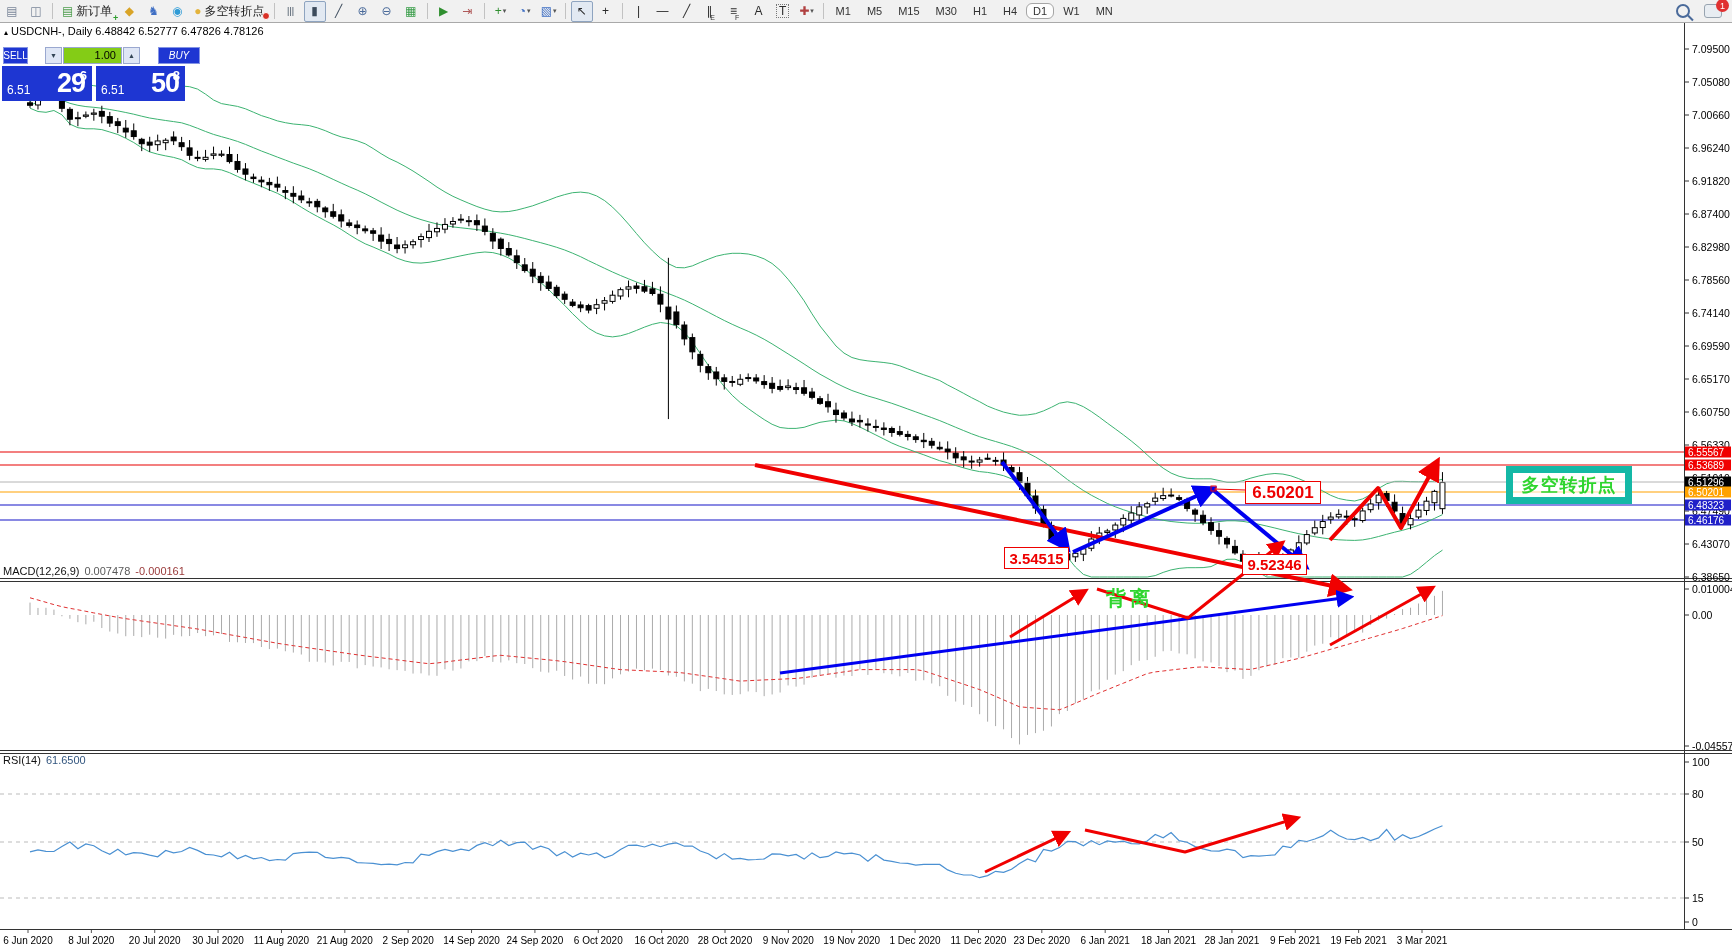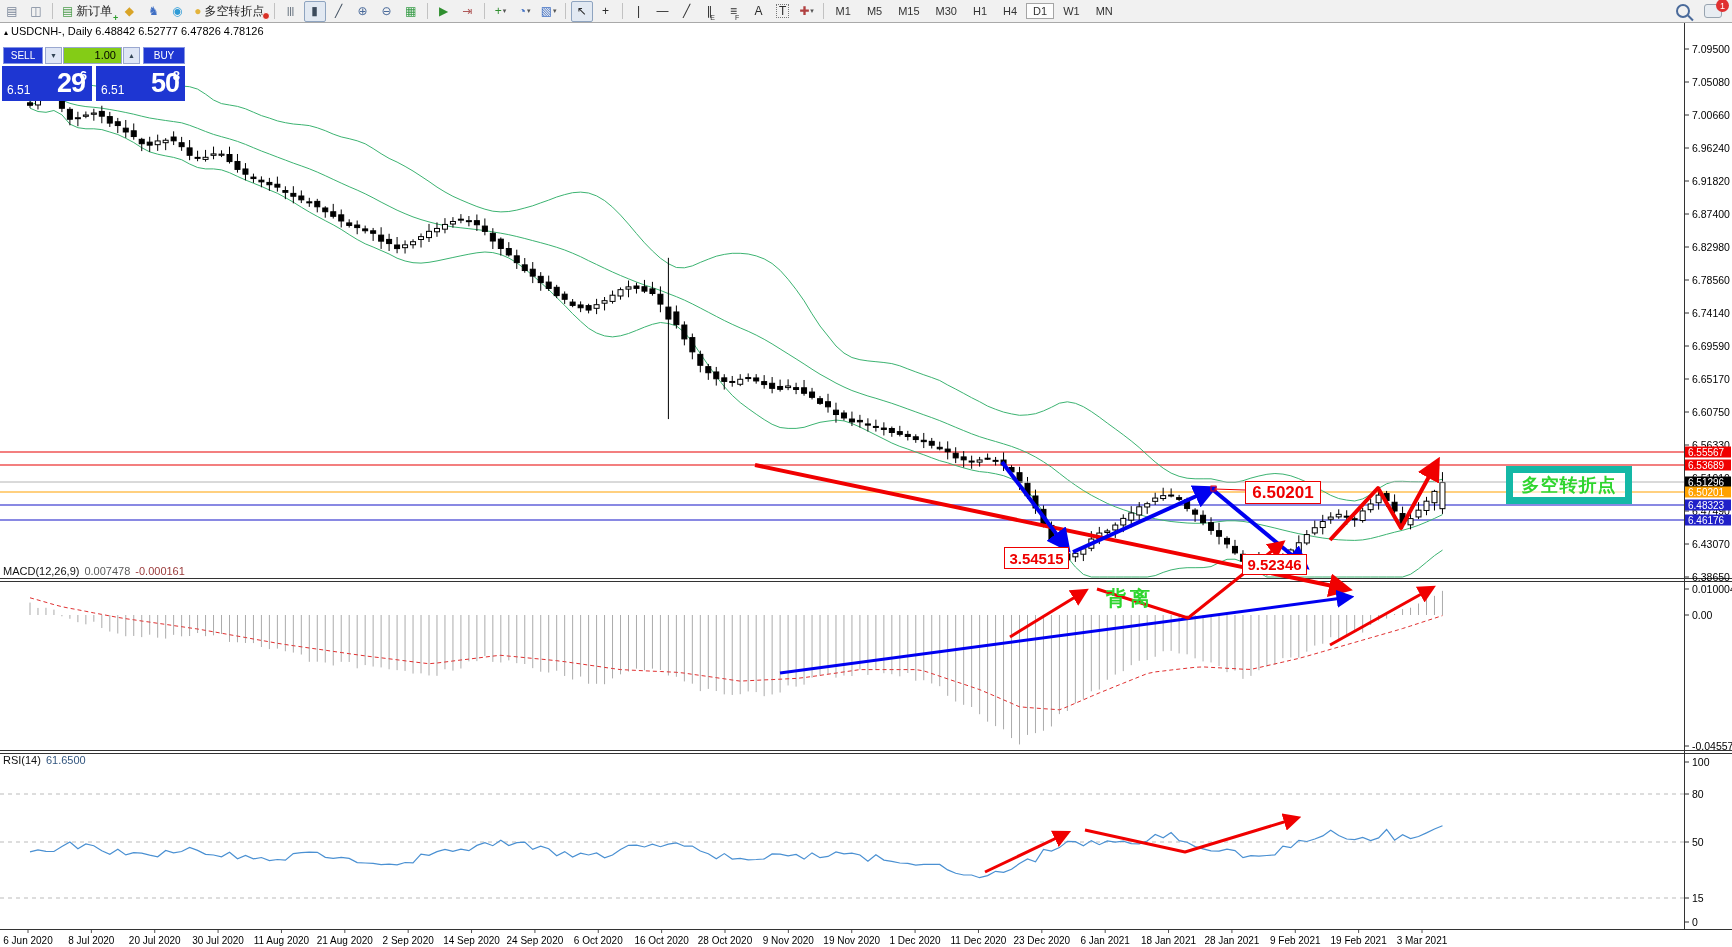--- a/index.html
+++ b/index.html
@@ -13,41 +13,41 @@
     margin:0 1px;border:1px solid transparent;border-radius:2px;position:relative;}
   .tb-i.pressed{border-color:#8ea4c0;background:#e2e9f2;}
   .tb-sep{width:1px;height:16px;background:#c2c2c2;margin:0 4px;flex:none;}
   .tb-btn{display:inline-flex;align-items:center;gap:3px;padding:0 5px;height:19px;position:relative;color:#222;}
   .tb-caret{font-size:7px;color:#555;margin-left:1px;}
   .tb-sub{font-size:7px;color:#333;margin-left:-2px;align-self:flex-end;}
   .tb-plus{position:absolute;right:-1px;bottom:-1px;color:#2f9e2f;font-size:9px;font-weight:bold;line-height:8px;}
   .tb-dot{position:absolute;right:0;bottom:1px;width:6px;height:6px;border-radius:50%;background:#d93025;border:1px solid #fff;}
   .tb-boxed{border:1px dotted #777;padding:0 2px;font-size:10px;line-height:12px;}
   .tf{padding:1px 6px;margin:0 1px;font-size:11px;color:#333;border:1px solid transparent;}
-  .tf.active{background:#fdfdfd;border-color:#a5a5a5;}
+  .tf.active{background:#fdfdfd;border-color:#a5a5a5;border-radius:6px;}
   .tb-right{margin-left:auto;display:flex;align-items:center;padding-right:10px;gap:14px;}
   .search-ico{width:10px;height:10px;border:2px solid #4a6a9a;border-radius:50%;position:relative;}
   .search-ico::after{content:"";position:absolute;width:7px;height:2px;background:#4a6a9a;
     transform:rotate(45deg);right:-6px;bottom:-3px;}
   .chat-ico{width:16px;height:12px;background:#e8edf2;border:1px solid #98a4b0;border-radius:3px;position:relative;}
   .chat-badge{position:absolute;top:-6px;right:-8px;background:#e03131;color:#fff;border-radius:50%;
     width:13px;height:13px;font-size:9px;display:flex;align-items:center;justify-content:center;}
 
   
   #chart-svg{position:absolute;left:0;top:0;z-index:1;}
 
   
   .chart-title{position:absolute;left:4px;top:25px;font-size:11px;color:#000;z-index:5;white-space:nowrap;}
   .chart-title .tri{font-size:8px;margin-right:3px;}
 
   .trade-panel{position:absolute;left:2px;top:47px;width:193px;height:55px;z-index:6;}
   .tp-btn{position:absolute;top:0;height:17px;background:#1e36d2;color:#fff;font-size:10px;
     display:flex;align-items:center;justify-content:center;border:1px solid #8494e4;box-sizing:border-box;}
-  .tp-sell-btn{left:1px;width:40px;}
-  .tp-buy-btn{left:141px;width:42px;}
+  .tp-sell-btn{left:1px;width:25px;}
+  .tp-buy-btn{left:156px;width:42px;font-style:italic;}
   .tp-step{position:absolute;top:0;width:17px;height:17px;background:#dfe6f5;border:1px solid #9aa8d0;
     box-sizing:border-box;font-size:7px;color:#345;display:flex;align-items:center;justify-content:center;}
   .tp-vol-down{left:43px;} .tp-vol-up{left:121px;}
   .tp-vol{position:absolute;left:61px;top:0;width:59px;height:17px;background:#84cc16;border:1px solid #9aa8d0;
     box-sizing:border-box;font-size:11px;text-align:right;padding-right:5px;line-height:15px;color:#000;}
   .tp-price{position:absolute;top:19px;height:35px;background:#1e36d2;color:#fff;}
   .tp-price.sell{left:0;width:90px;} .tp-price.buy{left:94px;width:89px;}
   .pp-small{position:absolute;left:5px;bottom:4px;font-size:12px;}
   .pp-big{position:absolute;left:32px;top:2px;font-size:27px;font-weight:bold;letter-spacing:-1px;margin-left:23px;}
   .pp-sup{position:absolute;right:5px;top:2px;font-size:13px;font-weight:bold;}

